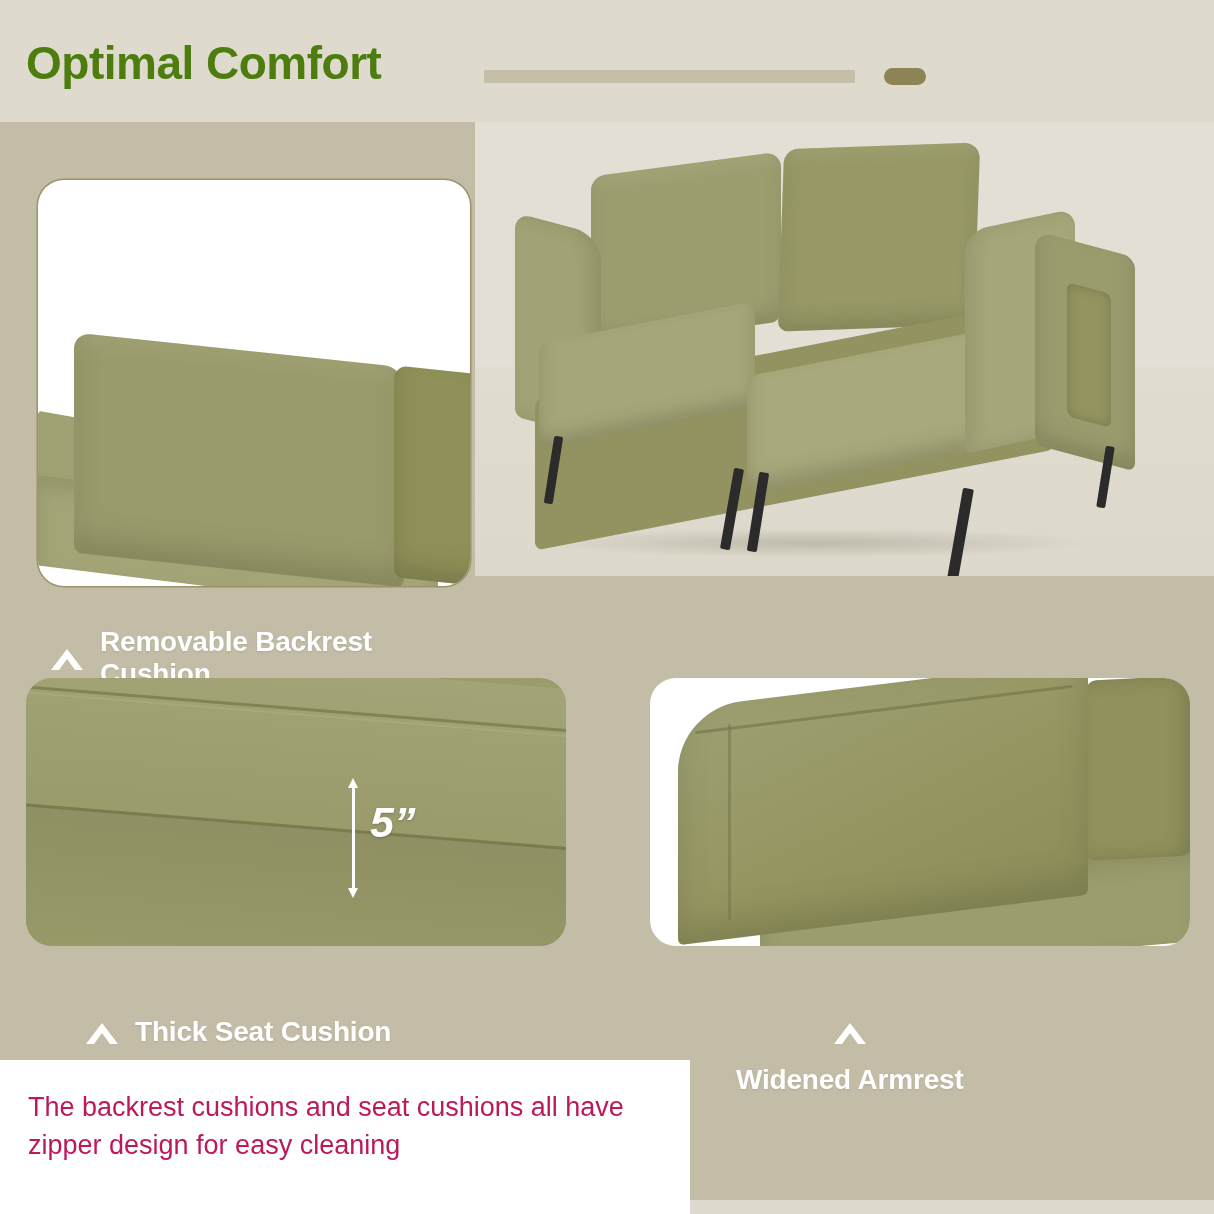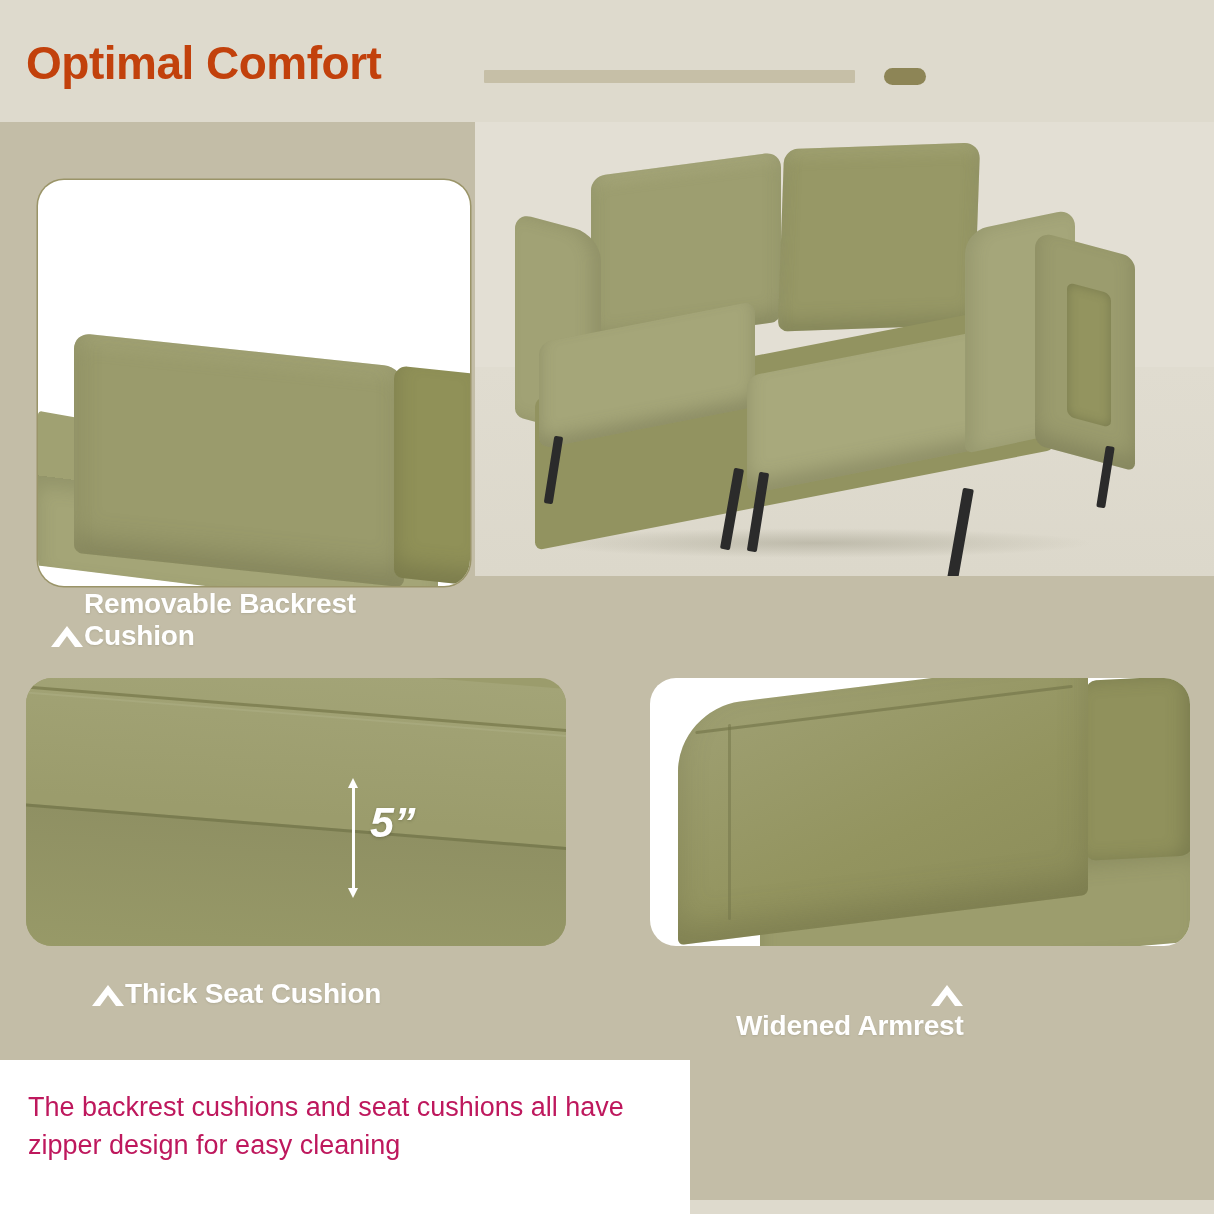--- a/index.html
+++ b/index.html
@@ -8,21 +8,21 @@
     background:#dedacd;
     font-family:"Liberation Sans", sans-serif;
     overflow:hidden;position:relative;
   }
   .page{position:absolute;inset:0;}
 
   
   .header{position:absolute;left:0;top:0;width:1214px;height:122px;}
   .header-title{
     position:absolute;left:26px;top:36px;
-    font-size:46px;font-weight:700;color:#c2410c;
+    font-size:46px;font-weight:700;color:#4d7c0f;
     letter-spacing:-0.5px;white-space:nowrap;
   }
   .header-rule{
     position:absolute;left:484px;top:70px;width:371px;height:13px;
     background:#c6bfa7;border-radius:1px;
   }
   .header-dot{
     position:absolute;left:884px;top:68px;width:42px;height:17px;
     background:#8d8556;border-radius:9px;
   }
@@ -183,28 +183,28 @@
     background:#90915c;border-radius:10px 8px 14px 10px;transform:skewY(-3deg);
     box-shadow:inset -10px 0 18px rgba(76,78,50,.3);
   }
   .ar-seat{
     position:absolute;left:110px;top:186px;width:440px;height:96px;
     background:#9c9d6d;transform:skewY(-5deg);
     box-shadow:inset 0 12px 20px rgba(84,86,56,.22);
   }
 
   
-  .caption{position:absolute;display:flex;align-items:flex-end;}
+  .caption{position:absolute;display:flex;align-items:center;gap:16px;margin-top:38px;}
   .chev{width:34px;height:26px;flex:0 0 auto;margin-top:6px;}
   .caption-text{
     color:#ffffff;font-size:28px;font-weight:700;line-height:1.13;
     letter-spacing:-0.2px;text-shadow:0 1px 2px rgba(90,88,64,.18);
   }
   .cap-backrest{left:50px;top:466px;width:420px;}
-  .cap-seat{left:91px;top:856px;}
+  .cap-seat{left:85px;top:856px;}
   .cap-arm{left:736px;top:856px;flex-direction:column;}
 
   
   .footer{
     position:absolute;left:0;top:1060px;width:690px;height:154px;background:#ffffff;
   }
   .footer-text{
     position:absolute;left:28px;top:28px;width:640px;
     color:#be185d;font-size:27px;line-height:1.42;font-weight:400;
   }

